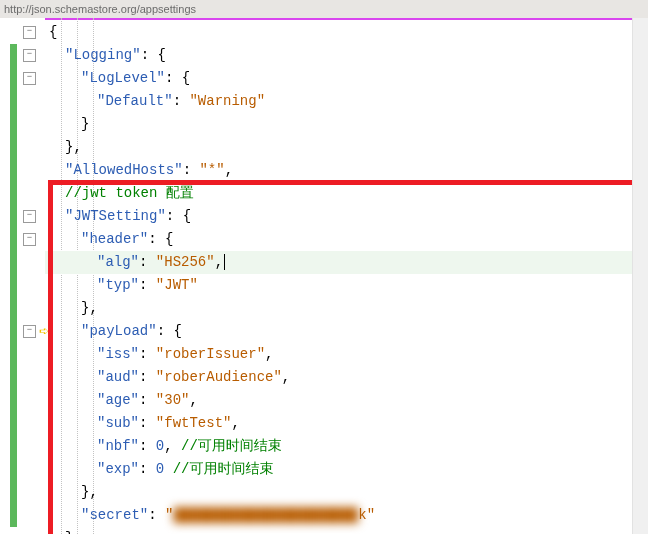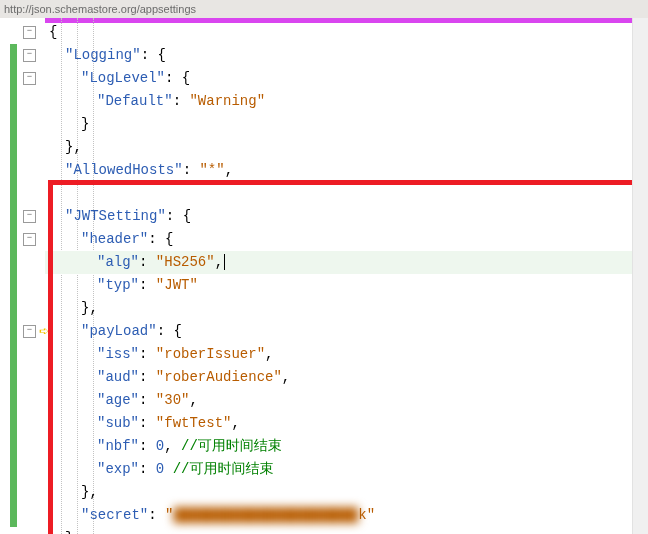--- a/index.html
+++ b/index.html
@@ -1,17 +1,17 @@
 <!DOCTYPE html>
 <html><head>
 <meta charset="utf-8">
 <style>
   html,body{margin:0;padding:0;background:#fff;font-family:Consolas,"Courier New",monospace;font-size:14px;color:#000}
   .window{width:648px;height:534px;position:relative;overflow:hidden;background:#fff}
-  .addrbar{height:18px;line-height:18px;background:#e8e6e3;border-bottom:5px solid #d946ef;color:#6b6b6b;font-family:Segoe UI,Arial,sans-serif;font-size:11px;padding-left:4px;white-space:nowrap;overflow:hidden}
+  .addrbar{height:18px;line-height:18px;background:#e8e6e3;border-bottom:2px solid #d946ef;color:#6b6b6b;font-family:Segoe UI,Arial,sans-serif;font-size:11px;padding-left:4px;white-space:nowrap;overflow:hidden}
   .editor{position:absolute;left:0;right:0;top:18px;bottom:0;display:flex}
   .strip{flex:0 0 10px;background:#fff}
   .changebar{flex:0 0 7px;background:#fff;position:relative}
   .greenbar{position:absolute;left:0;width:7px;background:#5cb85c}
   .gutter{flex:0 0 28px;background:#fff;position:relative;font-size:11px;color:#888}
   .fold{position:absolute;left:6px;width:11px;height:11px;border:1px solid #9a9a9a;background:#fff;text-align:center;line-height:9px;font-size:9px;color:#6b6b6b;cursor:pointer}
   .margin-glyph{position:absolute;width:14px;height:14px;font-size:12px;line-height:14px;text-align:center;font-family:Segoe UI,Arial,sans-serif}
   .codecol{flex:1 1 auto;position:relative}
   .line{position:absolute;left:0;right:0;height:23px;line-height:23px;white-space:pre}
   .line.hl{background:#eef7ee}
@@ -52,20 +52,21 @@
         <div class="dotline" style="left: 16px;"></div>
         <div class="dotline" style="left: 32px;"></div>
         <div class="dotline" style="left: 48px;"></div>
         <div class="line" style="top: 3px;"><span style="display: inline-block; width: 4px;"></span><span class="p">{</span></div>
         <div class="line" style="top: 26px;"><span style="display: inline-block; width: 20px;"></span><span class="k">"Logging"</span><span class="p">: {</span></div>
         <div class="line" style="top: 49px;"><span style="display: inline-block; width: 36px;"></span><span class="k">"LogLevel"</span><span class="p">: {</span></div>
         <div class="line" style="top: 72px;"><span style="display: inline-block; width: 52px;"></span><span class="k">"Default"</span><span class="p">: </span><span class="s">"Warning"</span></div>
         <div class="line" style="top: 95px;"><span style="display: inline-block; width: 36px;"></span><span class="p">}</span></div>
         <div class="line" style="top: 118px;"><span style="display: inline-block; width: 20px;"></span><span class="p">},</span></div>
         <div class="line" style="top: 141px;"><span style="display: inline-block; width: 20px;"></span><span class="k">"AllowedHosts"</span><span class="p">: </span><span class="s">"*"</span><span class="p">,</span></div>
+        <div class="line" style="top: 164px;"><span style="display: inline-block; width: 20px;"></span><span class="c">//jwt token 配置</span></div>
         <div class="line" style="top: 187px;"><span style="display: inline-block; width: 20px;"></span><span class="k">"JWTSetting"</span><span class="p">: {</span></div>
         <div class="line" style="top: 210px;"><span style="display: inline-block; width: 36px;"></span><span class="k">"header"</span><span class="p">: {</span></div>
         <div class="line hl" style="top: 233px;"><span style="display: inline-block; width: 52px;"></span><span class="k">"alg"</span><span class="p">: </span><span class="s">"HS256"</span><span class="p">,</span><span class="caret"></span></div>
         <div class="line" style="top: 256px;"><span style="display: inline-block; width: 52px;"></span><span class="k">"typ"</span><span class="p">: </span><span class="s">"JWT"</span></div>
         <div class="line" style="top: 279px;"><span style="display: inline-block; width: 36px;"></span><span class="p">},</span></div>
         <div class="line" style="top: 302px;"><span style="display: inline-block; width: 36px;"></span><span class="k">"payLoad"</span><span class="p">: {</span></div>
         <div class="line" style="top: 325px;"><span style="display: inline-block; width: 52px;"></span><span class="k">"iss"</span><span class="p">: </span><span class="s">"roberIssuer"</span><span class="p">,</span></div>
         <div class="line" style="top: 348px;"><span style="display: inline-block; width: 52px;"></span><span class="k">"aud"</span><span class="p">: </span><span class="s">"roberAudience"</span><span class="p">,</span></div>
         <div class="line" style="top: 371px;"><span style="display: inline-block; width: 52px;"></span><span class="k">"age"</span><span class="p">: </span><span class="s">"30"</span><span class="p">,</span></div>
         <div class="line" style="top: 394px;"><span style="display: inline-block; width: 52px;"></span><span class="k">"sub"</span><span class="p">: </span><span class="s">"fwtTest"</span><span class="p">,</span></div>

